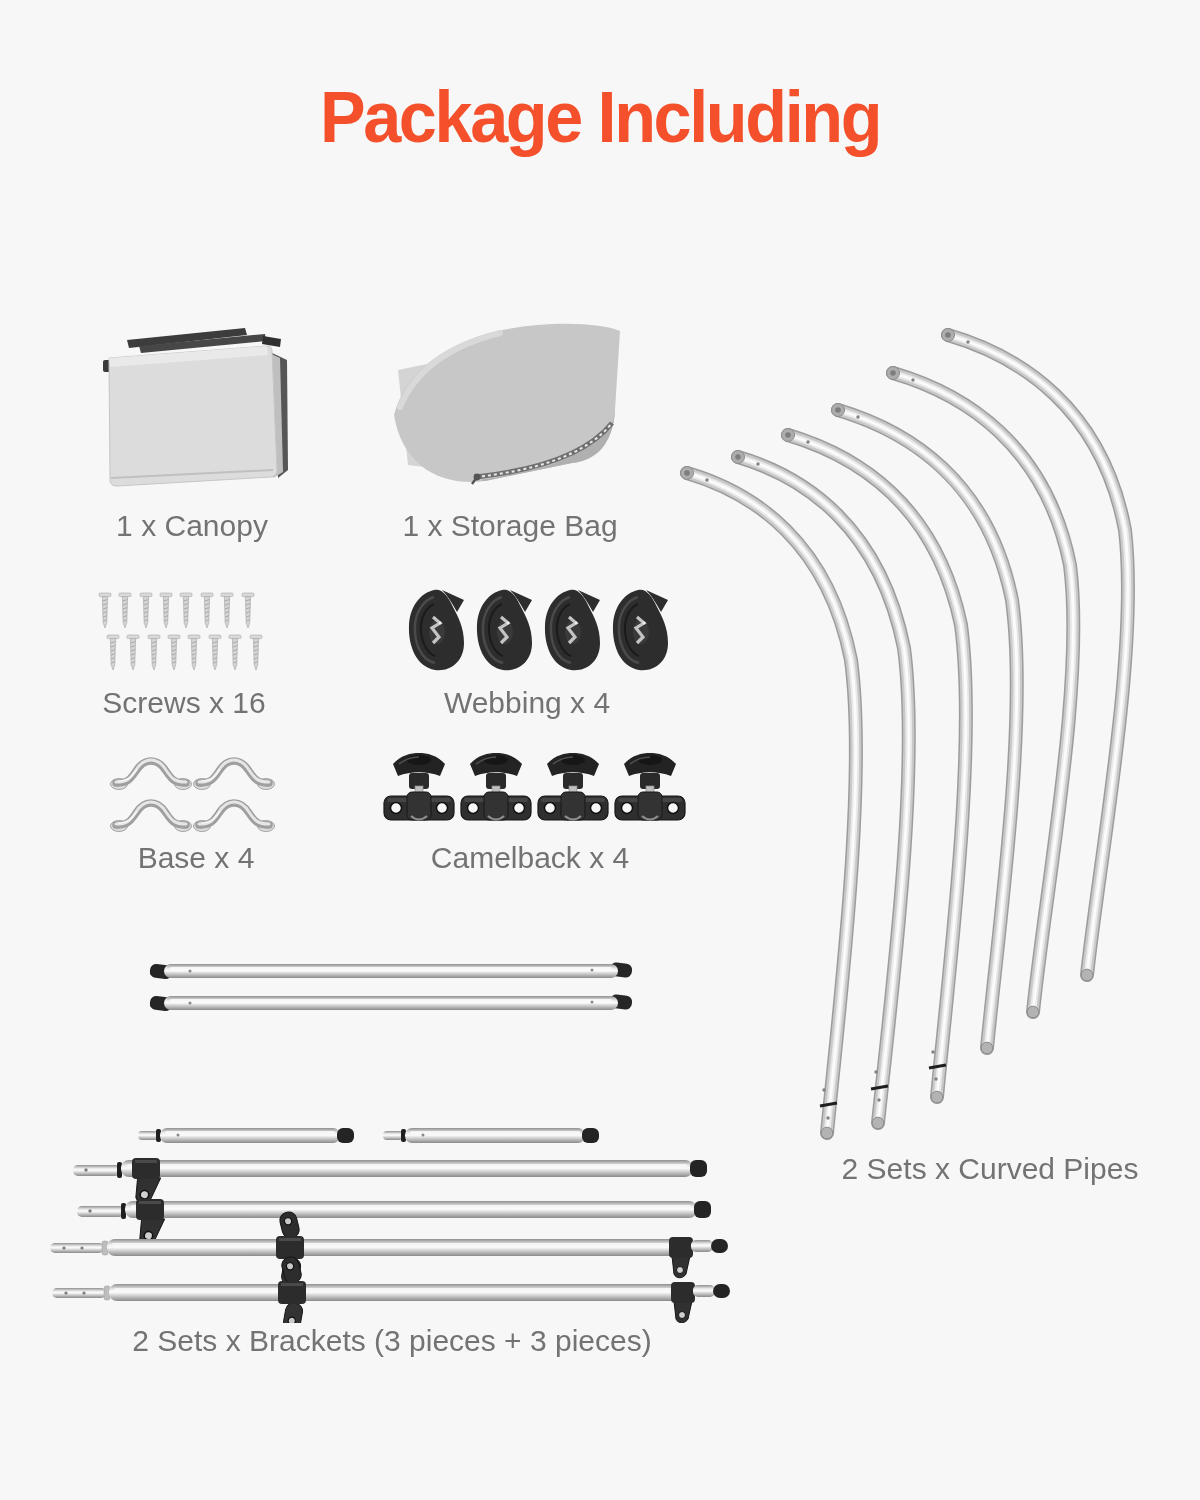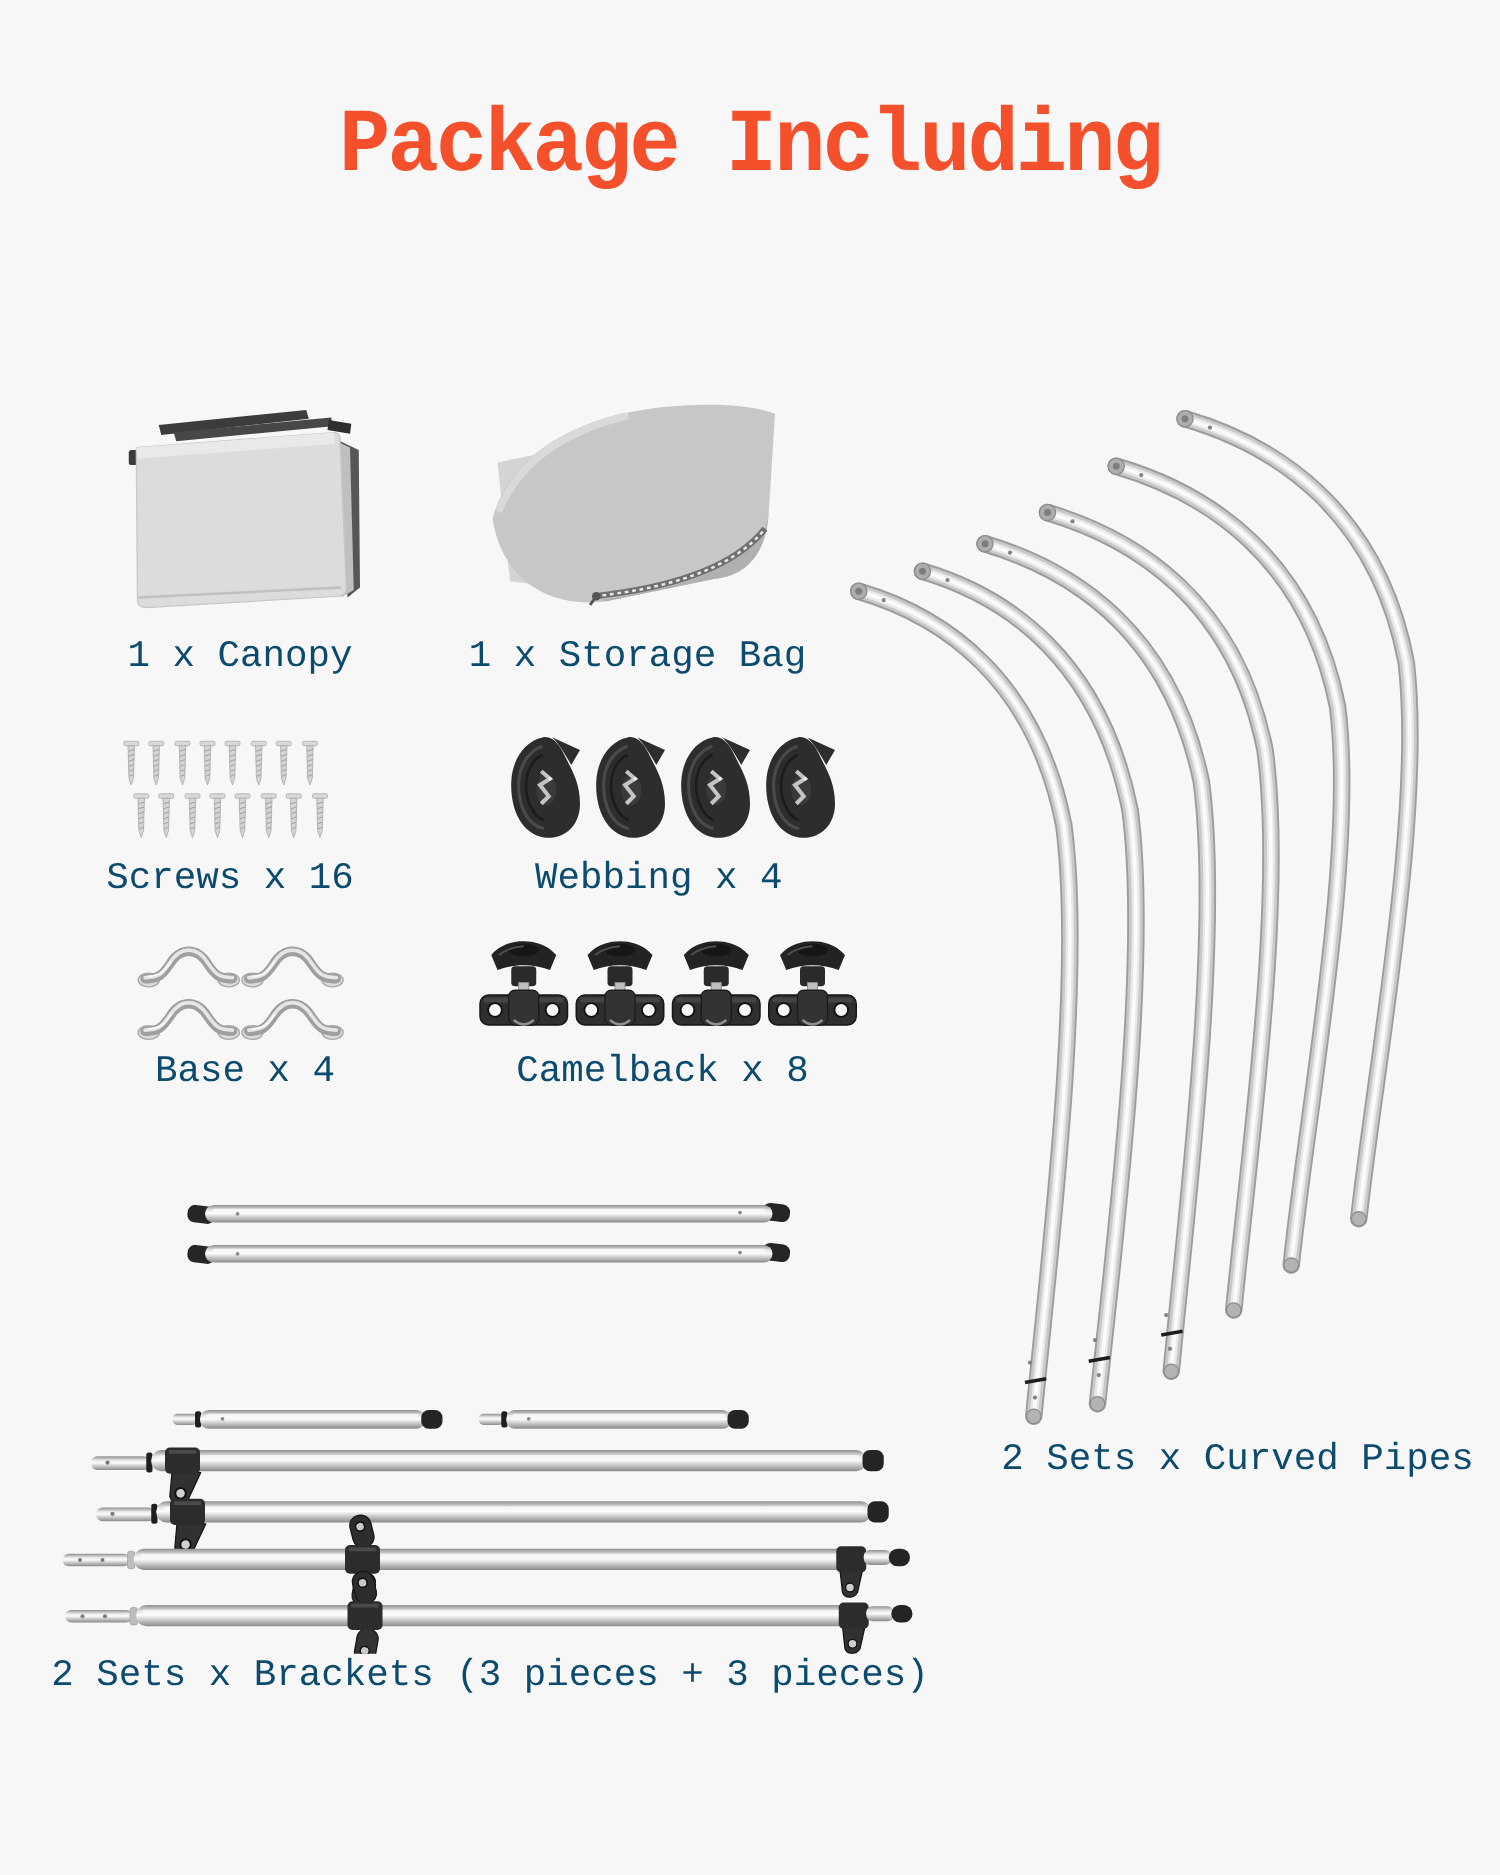--- a/index.html
+++ b/index.html
@@ -1,23 +1,23 @@
 <!DOCTYPE html>
 <html><head>
 <meta charset="utf-8">
 <style>
   html,body{margin:0;padding:0;background:#F7F7F7;}
   .stage{position:relative;width:1200px;height:1500px;background:#F7F7F7;overflow:hidden;
-         font-family:Liberation Mono, monospace;color:#1D1D1D;}
+         font-family:Liberation Sans, sans-serif;color:#1D1D1D;}
   .page-title{position:absolute;left:0;top:76px;width:1200px;margin:0;text-align:center;
       font-size:72px;font-weight:bold;letter-spacing:-2.5px;color:#F4502B;
       transform:scaleX(0.95);}
   .fig{position:absolute;}
   .lbl{position:absolute;transform:translateX(-50%);font-size:30px;line-height:36px;
-       white-space:nowrap;color:#0c4a6e;}
+       white-space:nowrap;color:#737373;}
   .lbl.center2{text-align:center;line-height:45px;}
   .lbl-canopy{left:192px;top:508px;}
   .lbl-bag{left:510px;top:508px;}
   .lbl-screws{left:184px;top:685px;}
   .lbl-webbing{left:527px;top:685px;}
   .lbl-base{left:196px;top:840px;}
   .lbl-camelback{left:530px;top:840px;}
   .lbl-support{left:390px;top:1025px;}
   .lbl-brackets{left:392px;top:1323px;}
   .lbl-pipes{left:990px;top:1146px;}
@@ -321,19 +321,19 @@
         <circle cx="437" cy="675" r="5.8" fill="#B3B3B3" stroke="#8C8C8C"></circle>
       </g>
     </svg>
   </div>
 
   <div class="lbl lbl-canopy">1 x Canopy</div>
   <div class="lbl lbl-bag">1 x Storage Bag</div>
   <div class="lbl lbl-screws">Screws x 16</div>
   <div class="lbl lbl-webbing">Webbing x 4</div>
   <div class="lbl lbl-base">Base x 4</div>
-  <div class="lbl lbl-camelback">Camelback x 8</div>
+  <div class="lbl lbl-camelback">Camelback x 4</div>
   <div class="lbl lbl-brackets">2 Sets x Brackets (3 pieces + 3 pieces)</div>
   <div class="lbl center2 lbl-pipes">
     <div>2 Sets x Curved Pipes</div>
   </div>
 
 </div>
 
 </body></html>

